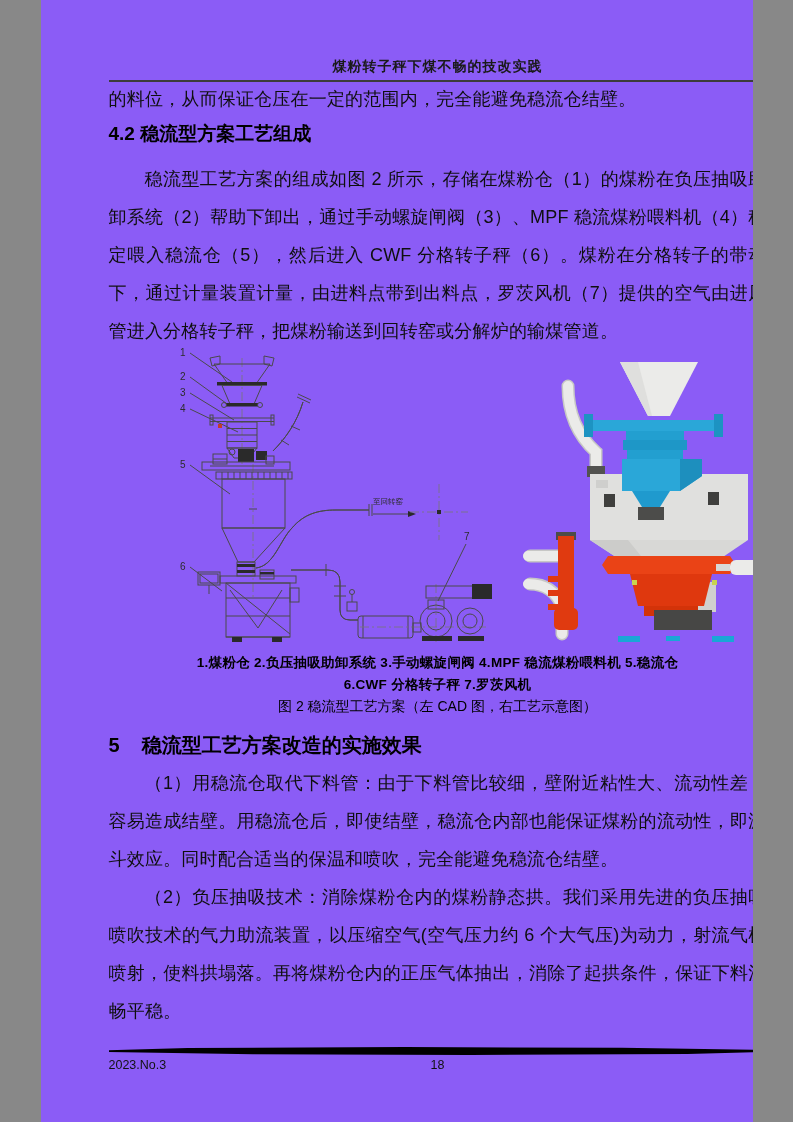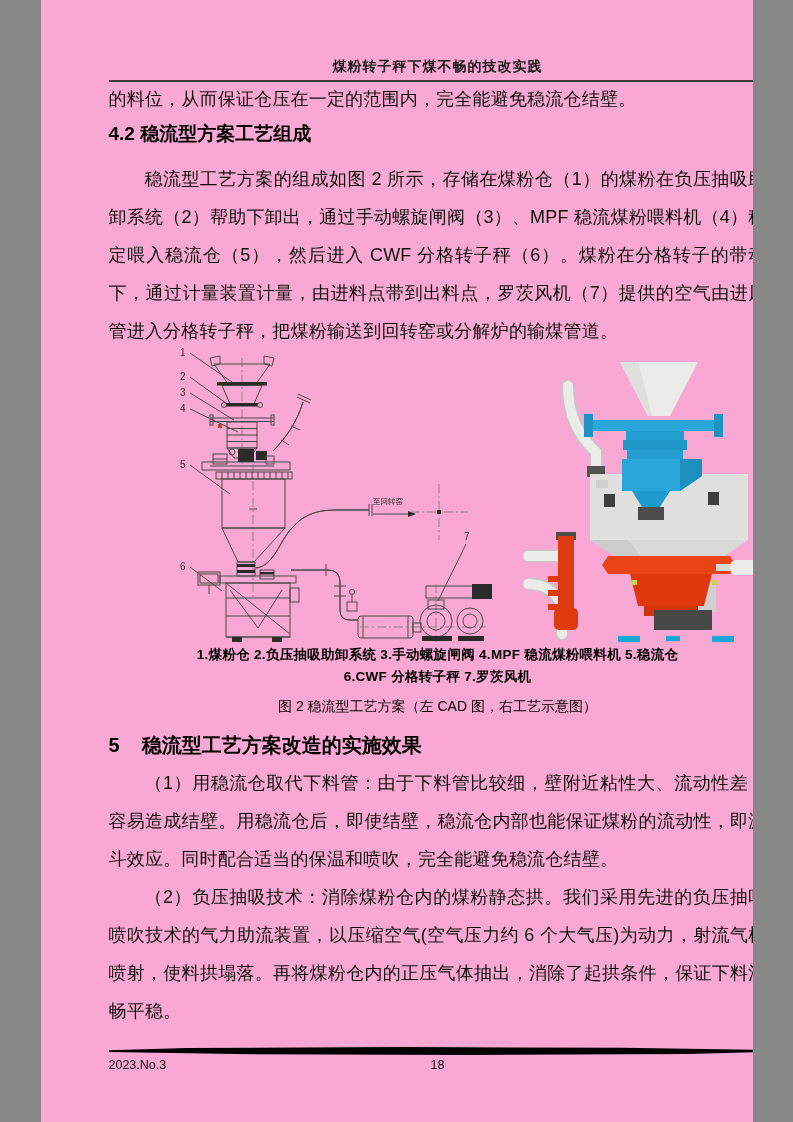--- a/index.html
+++ b/index.html
@@ -1,39 +1,39 @@
 <!DOCTYPE html>
 <html><head>
 <meta charset="utf-8">
 <style>
   * { margin:0; padding:0; box-sizing:border-box; }
   html,body { background:#888; }
   .page {
     position:relative; width:712px; height:1122px; margin:0 auto;
-    background:#f9a8d4; overflow:hidden;
+    background:#8b5cf6; overflow:hidden;
     font-family:"Liberation Sans", sans-serif; color:#111;
   }
   .abs { position:absolute; }
   .header-title {
     left:68px; width:658px; top:58px; text-align:center;
     font-size:14px; font-weight:600; letter-spacing:1px; color:#1a1a1a;
   }
   .header-rule { left:68px; width:658px; top:80px; border-top:2px solid #3c3c3c; }
   .body-text {
     left:68px; width:658px; font-size:18px; line-height:38px;
     text-align:justify; letter-spacing:0.2px; color:#0f0f0f;
   }
   .indent { text-indent:2em; }
   .h42 { left:68px; width:658px; top:115px; font-size:19px; font-weight:700; line-height:38px; color:#000; }
   .h5  { left:68px; width:658px; top:726px; font-size:20px; font-weight:700; line-height:38px; color:#000; }
   .h5 .num { margin-right:22px; }
   .fig-wrap { left:129px; top:344px; width:616px; height:300px; }
   .legend {
     left:68px; width:658px; text-align:center; font-weight:700;
-    font-size:13.5px; line-height:22px; color:#000; letter-spacing:0.3px;
+    font-size:13.5px; line-height:22px; color:#000; letter-spacing:0.3px;margin-top:8px;
   }
   .caption {
     left:68px; width:658px; top:694px; text-align:center; font-weight:400;
     font-size:14px; line-height:24px; color:#000;
   }
   .footer-bar {
     left:68px; width:658px; top:1047px; height:8px; background:#000;
     clip-path:polygon(0 42%, 12% 12%, 45% 0, 78% 10%, 100% 38%, 100% 60%, 88% 88%, 55% 100%, 22% 90%, 0 62%);
   }
   .footer-page { left:68px; width:658px; top:1058px; text-align:center; font-size:12.5px; color:#111; }

